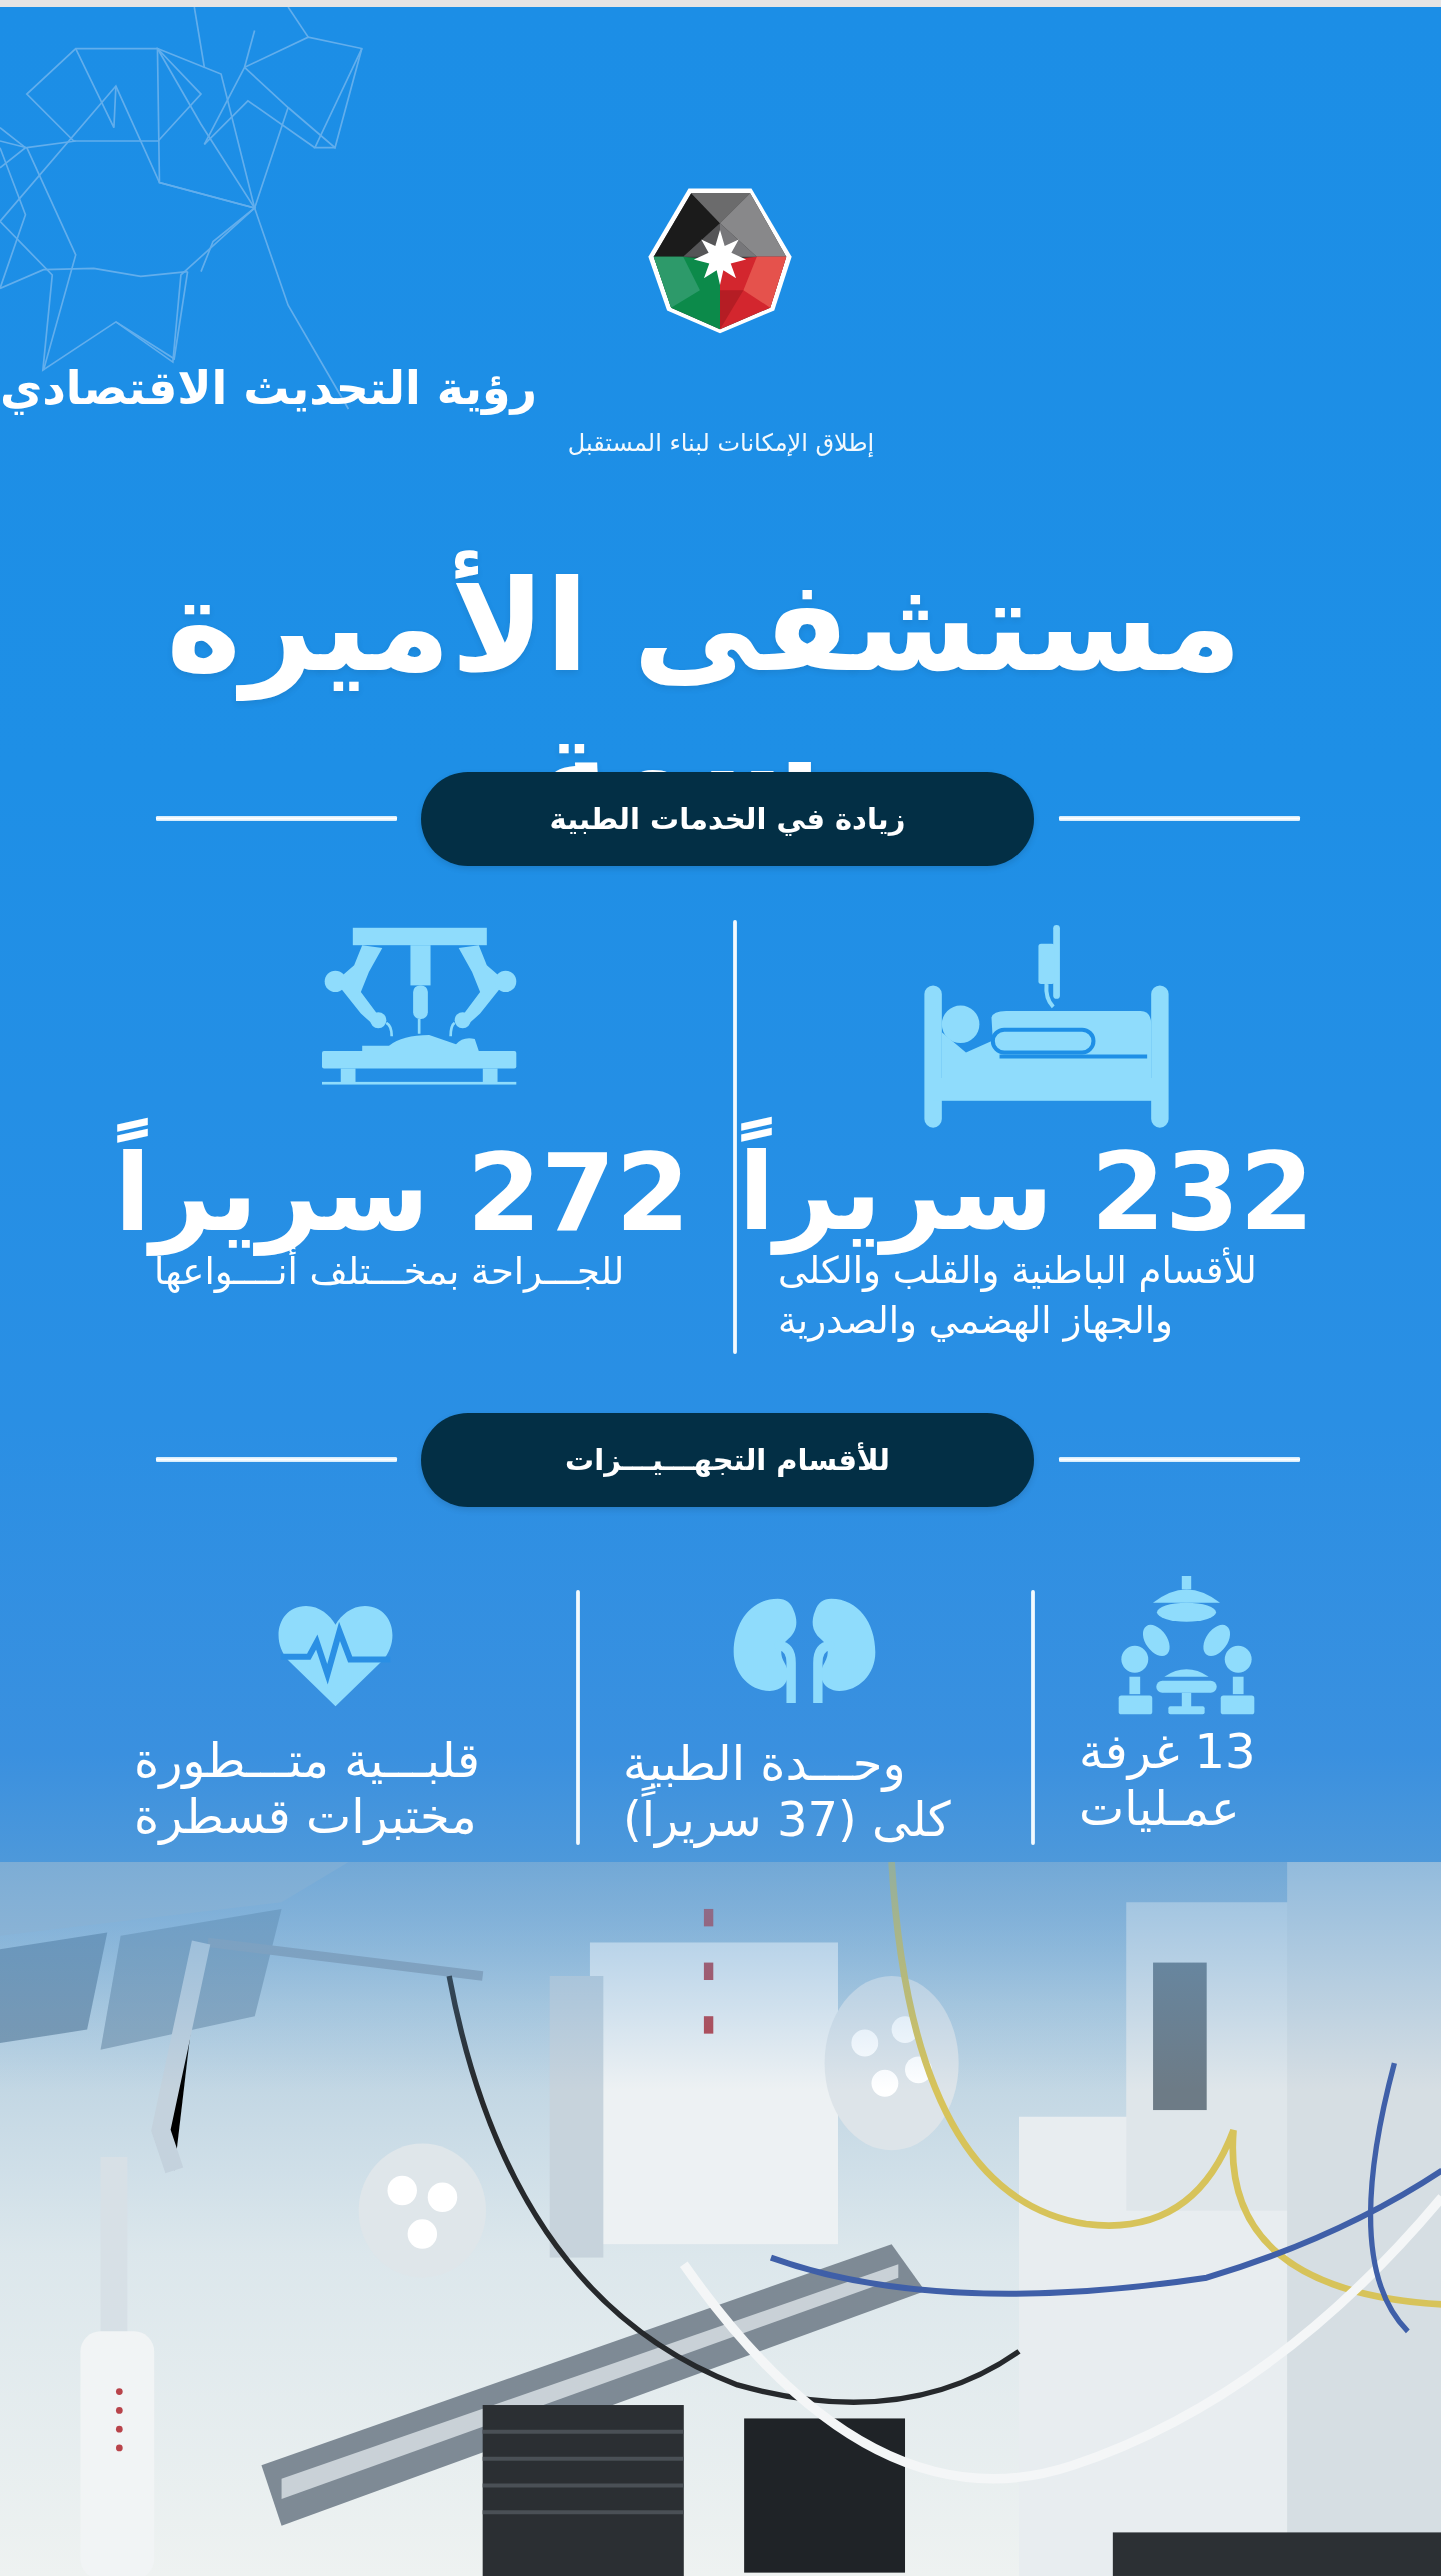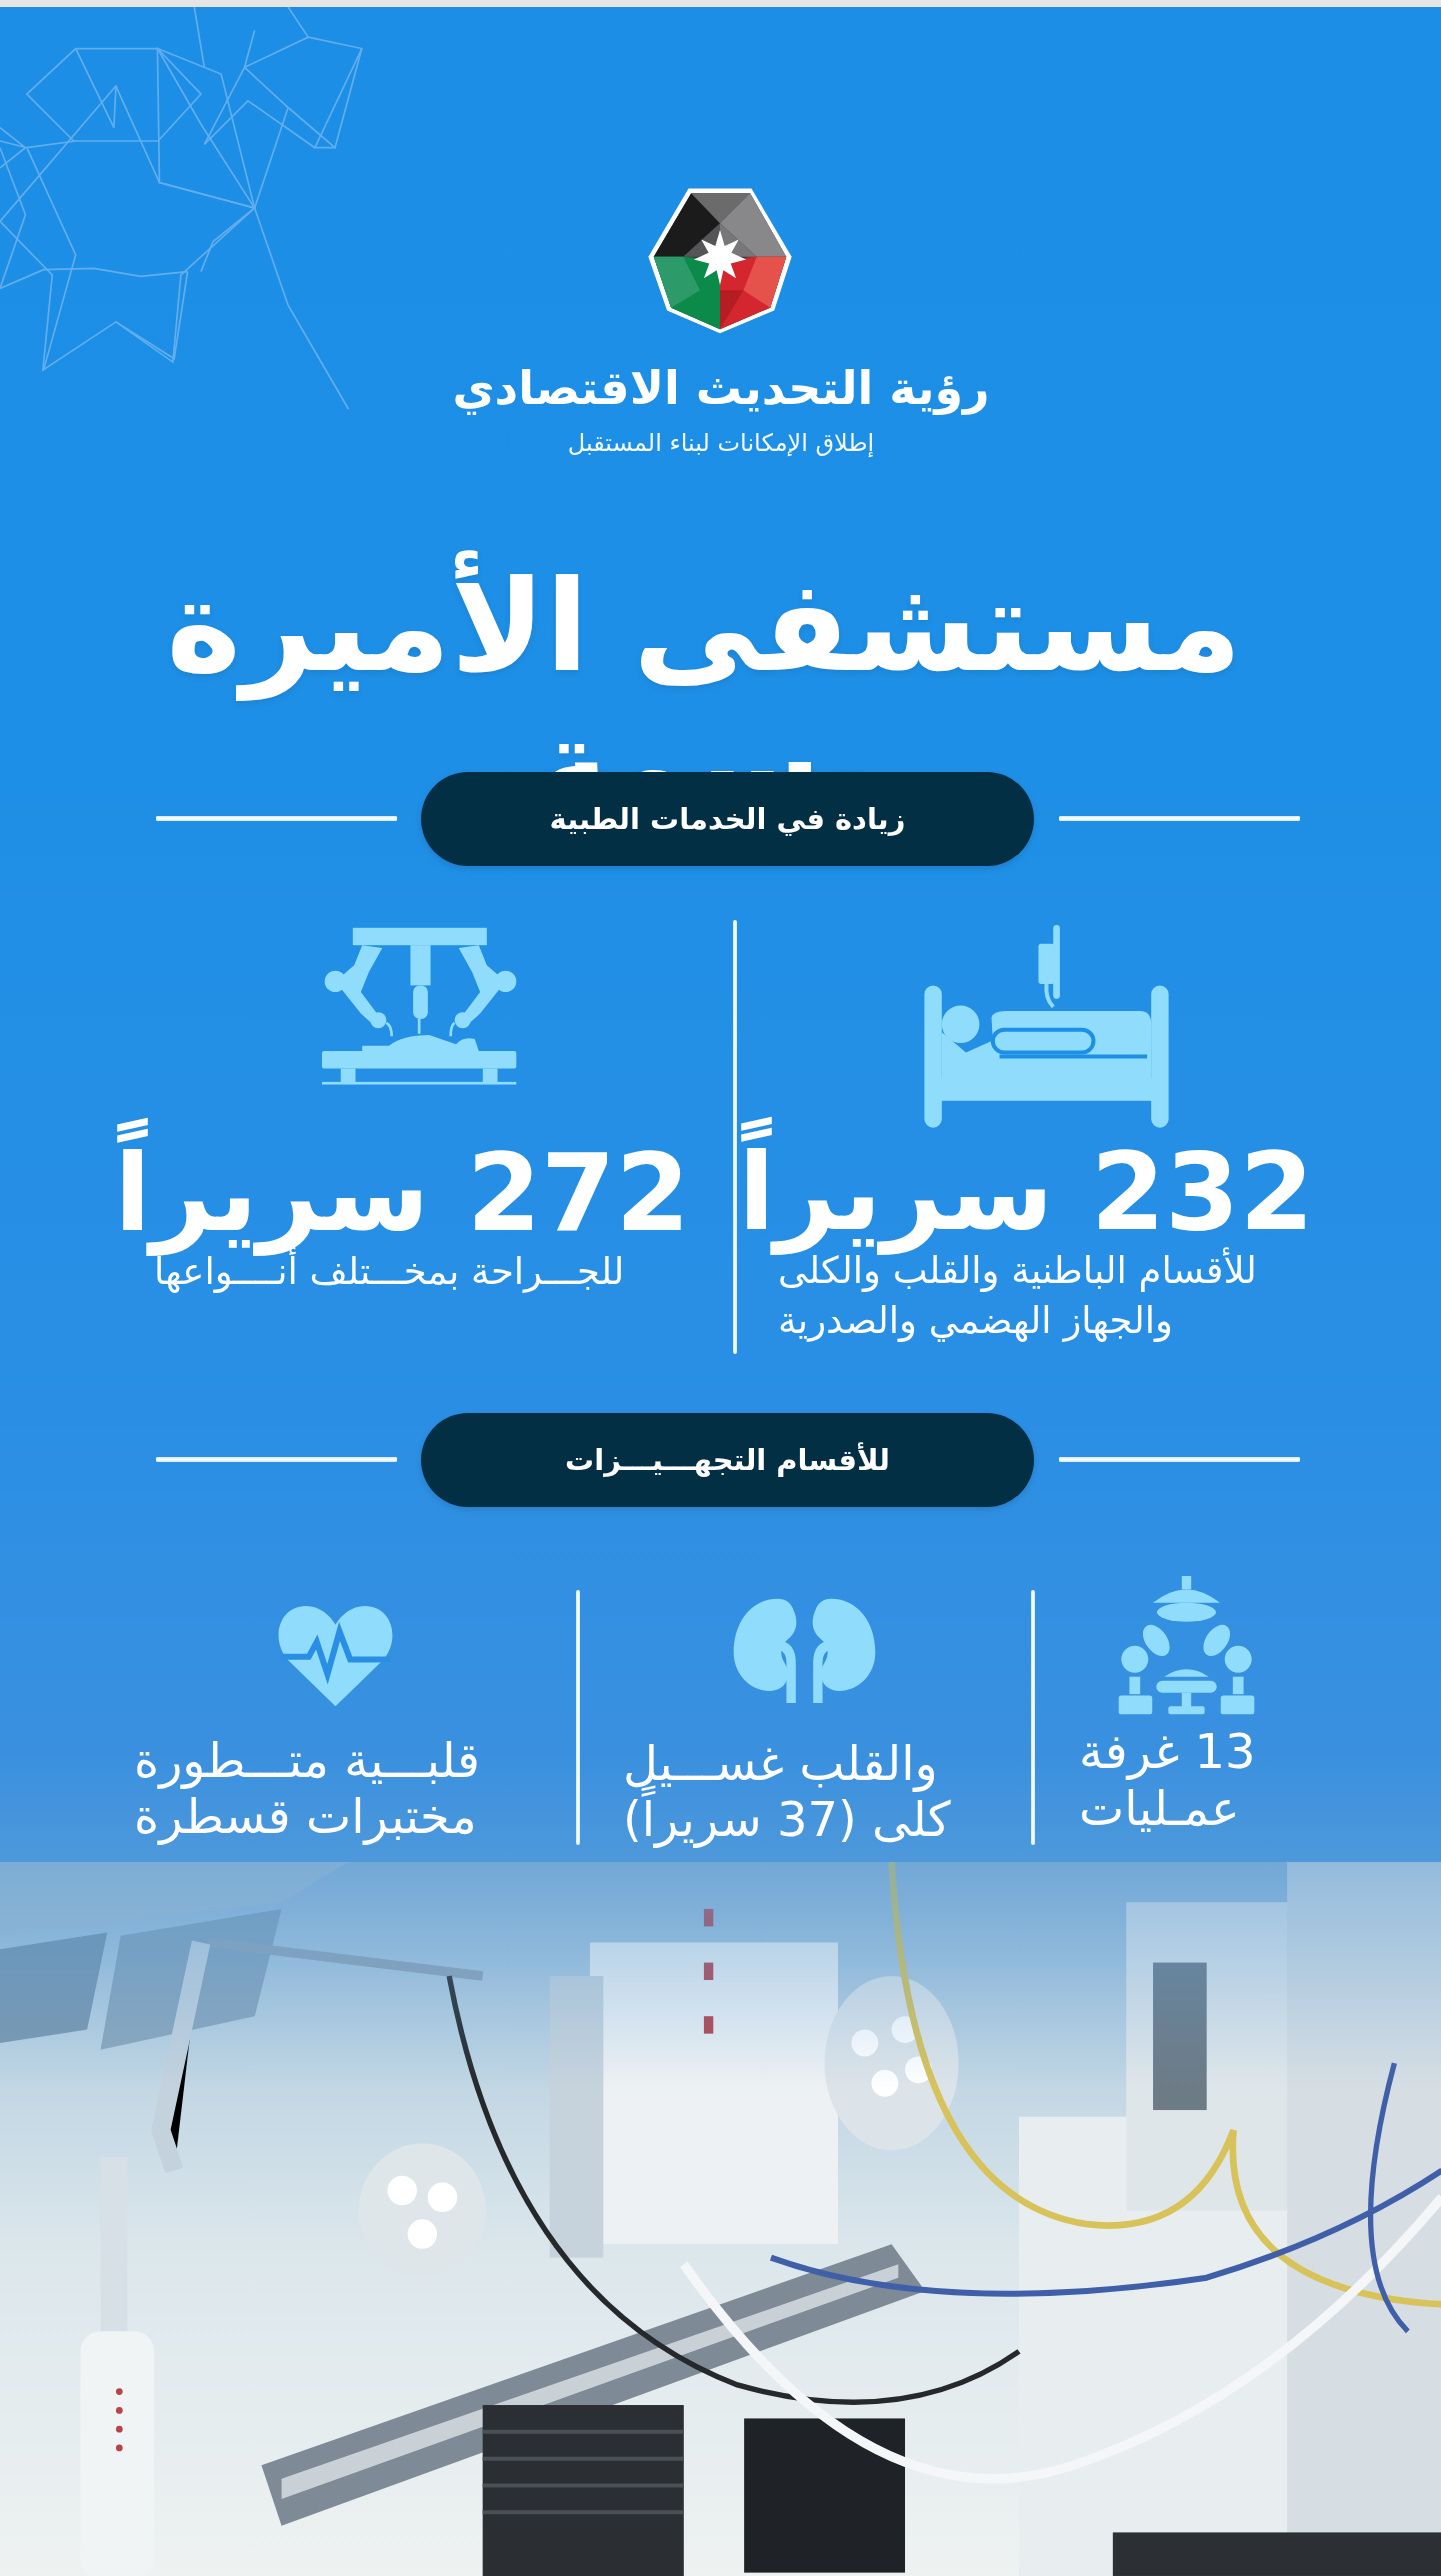--- a/index.html
+++ b/index.html
@@ -12,21 +12,21 @@
       overflow: hidden;
     }
 
     
     .pattern { position: absolute; left: 0; top: 0; width: 737px; height: 469px; }
 
     
     .logo { position: absolute; left: 643px; top: 176px; width: 154px; height: 153px; }
 
     .vision-title {
-      position: absolute; top: 354px; left: 0; width: 1442px; text-align: center;
+      position: absolute; top: 354px; left: 0; width: 1442px; text-align: left;
       font-size: 46px; font-weight: bold; direction: rtl; letter-spacing: 0px;
     }
     .vision-sub {
       position: absolute; top: 422px; left: 0; width: 1442px; text-align: center;
       font-size: 24px; direction: rtl; opacity: 0.95;
     }
 
     .hospital-title {
       position: absolute; top: 550px; left: 0; width: 1408px; text-align: center;
       font-size: 127px; font-weight: bold; direction: rtl; line-height: 1.1;
@@ -225,21 +225,21 @@
 
   <div class="stat-col" style="left:623px; top:1589px; width:362px;">
     <svg class="icon" width="147" height="107" viewBox="0 0 220 160">
       <g fill="#8fdcfc">
         <path d="M70,4 C30,4 4,40 4,84 C4,118 30,142 58,142 C82,142 92,120 80,100 C72,86 74,74 86,64 C100,52 100,36 94,22 C90,10 82,4 70,4 Z"></path>
         <path d="M150,4 C190,4 216,40 216,84 C216,118 190,142 162,142 C138,142 128,120 140,100 C148,86 146,74 134,64 C120,52 120,36 126,22 C130,10 138,4 150,4 Z"></path>
       </g>
       <path d="M90,160 L90,100 Q90,76 72,74 M130,160 L130,100 Q130,76 148,74" stroke="#8fdcfc" stroke-width="14" fill="none" stroke-linecap="round"></path>
     </svg>
     <div class="equip-text" style="margin-top:32px;">
-      <div>والقلب غســـيل</div>
+      <div>وحـــدة الطبية</div>
       <div>كلى (37 سريراً)</div>
     </div>
   </div>
 
   <div class="vdivider" style="left:576px; top:1583px; height:255px;"></div>
 
   <div class="stat-col" style="left:134px; top:1595px; width:402px;">
     <svg class="icon" width="121" height="107" viewBox="0 0 180 160">
       <path d="M90,156 L20,88 C-8,58 4,6 46,6 C66,6 82,20 90,34 C98,20 114,6 134,6 C176,6 188,58 160,88 Z" fill="#8fdcfc"></path>
       <polyline points="8,82 50,82 62,60 78,108 96,44 112,86 172,86" stroke="#2a8fe4" stroke-width="9" fill="none" stroke-linejoin="miter"></polyline>

